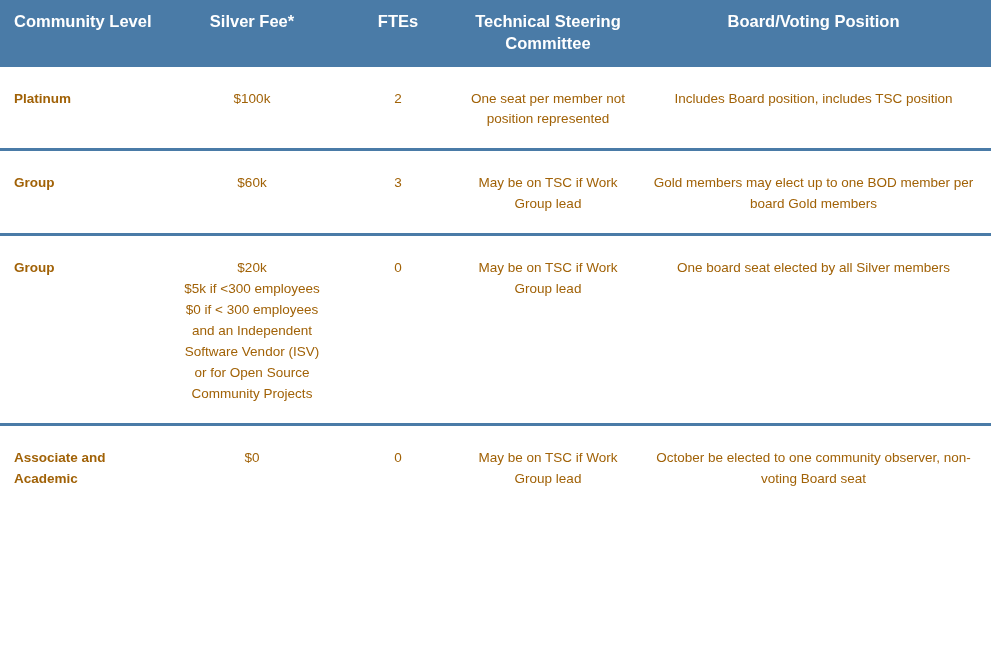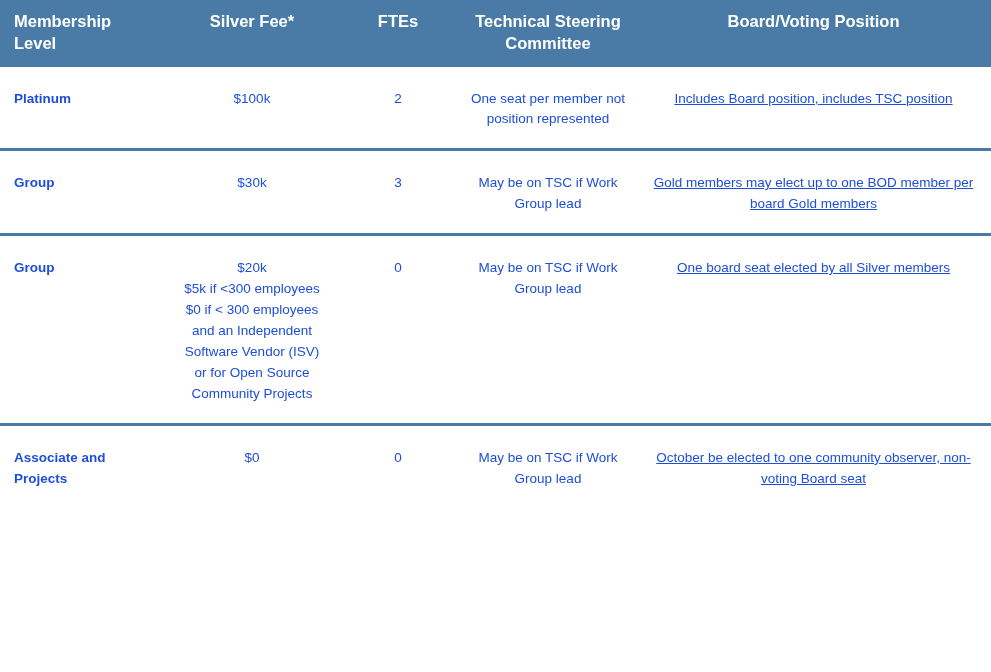--- a/index.html
+++ b/index.html
@@ -44,21 +44,21 @@
   col.c3 { width: 176px; }
   col.c4 { width: 355px; }
 
   table.membership tbody td {
     font-size: 13.5px;
     line-height: 1.55;
     vertical-align: top;
     padding: 22px 10px 18px 10px;
     text-align: center;
     border-top: 3px solid #4a7ba7;
-    color: #1d4ed8;
+    color: #a16207;
   }
   table.membership tbody tr:first-child td {
     border-top: none;
   }
   table.membership tbody td.level {
     text-align: left;
     font-weight: bold;
     padding-left: 14px;
     padding-right: 6px;
   }
@@ -66,70 +66,69 @@
     padding-left: 26px;
     padding-right: 26px;
   }
   td.tsc-cell {
     padding-left: 18px;
     padding-right: 18px;
   }
   td.board-cell {
     padding-left: 26px;
     padding-right: 26px;
-    text-decoration: underline;
   }
 </style>
 </head>
 <body>
 
 <div class="table-wrap">
   <table class="membership">
     <colgroup>
       <col class="c0">
       <col class="c1">
       <col class="c2">
       <col class="c3">
       <col class="c4">
     </colgroup>
     <thead>
       <tr>
-        <th class="col-level">Membership Level</th>
+        <th class="col-level">Community Level</th>
         <th>Silver Fee*</th>
         <th>FTEs</th>
         <th>Technical Steering Committee</th>
         <th>Board/Voting Position</th>
       </tr>
     </thead>
     <tbody>
       <tr>
         <td class="level">Platinum</td>
         <td class="fee-cell">$100k</td>
         <td>2</td>
         <td class="tsc-cell">One seat per member not position represented</td>
         <td class="board-cell">Includes Board position, includes TSC position</td>
       </tr>
       <tr>
         <td class="level">Group</td>
-        <td class="fee-cell">$30k</td>
+        <td class="fee-cell">$60k</td>
         <td>3</td>
         <td class="tsc-cell">May be on TSC if Work Group lead</td>
         <td class="board-cell">Gold members may elect up to one BOD member per board Gold members</td>
       </tr>
       <tr>
         <td class="level">Group</td>
         <td class="fee-cell" style="white-space: pre-line;">$20k
 $5k if &lt;300 employees
 $0 if &lt; 300 employees and an Independent Software Vendor (ISV) or for Open Source Community Projects</td>
         <td>0</td>
         <td class="tsc-cell">May be on TSC if Work Group lead</td>
         <td class="board-cell">One board seat elected by all Silver members</td>
       </tr>
       <tr>
-        <td class="level">Associate and Projects</td>
+        <td class="level">Associate and Academic</td>
         <td class="fee-cell">$0</td>
         <td>0</td>
         <td class="tsc-cell">May be on TSC if Work Group lead</td>
         <td class="board-cell">October be elected to one community observer, non-voting Board seat</td>
       </tr>
     </tbody>
   </table>
 </div>
 
 </body></html>

